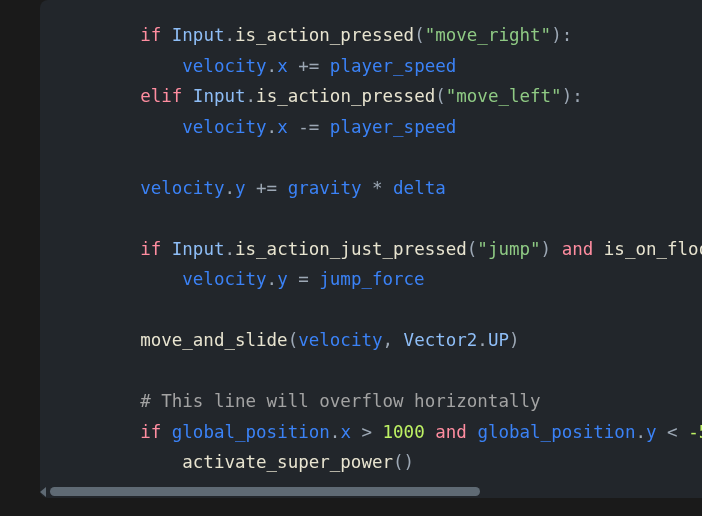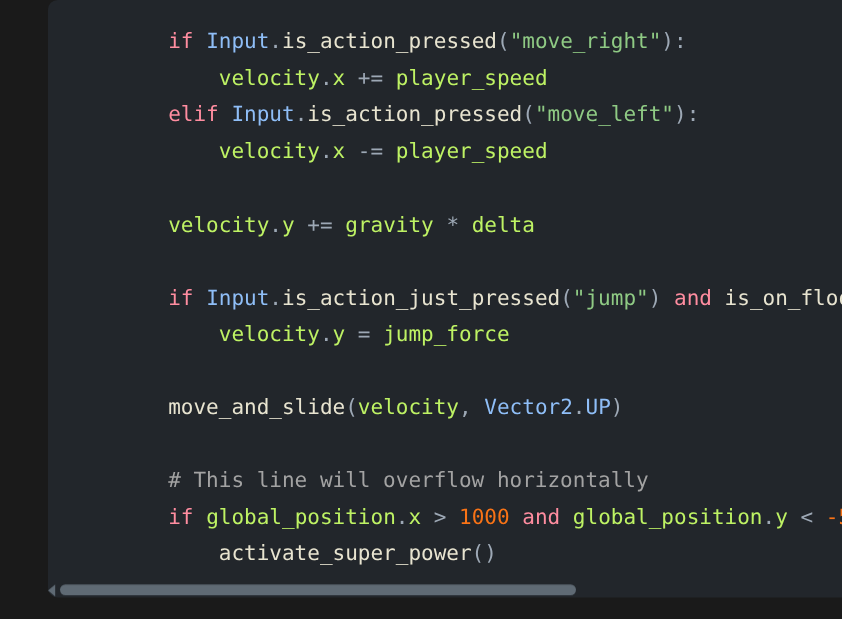--- a/index.html
+++ b/index.html
@@ -40,23 +40,23 @@
     color: #cdd3da;
     min-width: 1100px;
   }
 
   .code-content .line { display: block; }
 
   .tok-kw  { color: #ff8da0; }   
   .tok-cls { color: #8fbef7; }   
   .tok-fn  { color: #e8e4d0; }   
   .tok-str { color: #8fca84; }   
-  .tok-var { color: #bef264; }   
+  .tok-var { color: #3b82f6; }   
   .tok-op  { color: #9da8b5; }   
-  .tok-num { color: #f97316; }   
+  .tok-num { color: #bef264; }   
   .tok-cmt { color: #a3a3a3; }   
 
   .hscroll-track {
     position: absolute;
     left: 40px;
     right: 4px;
     bottom: 19px;
     height: 11px;
     display: flex;
     align-items: center;

